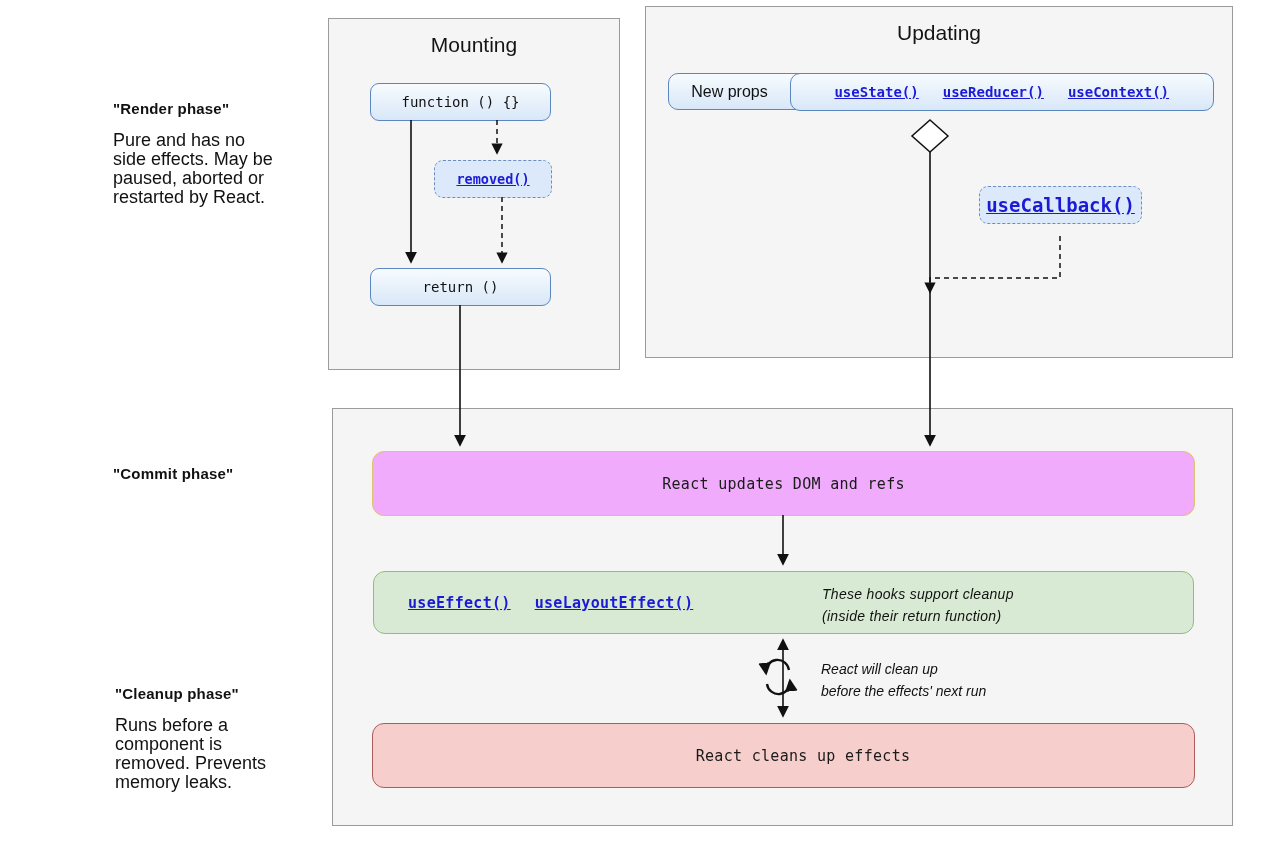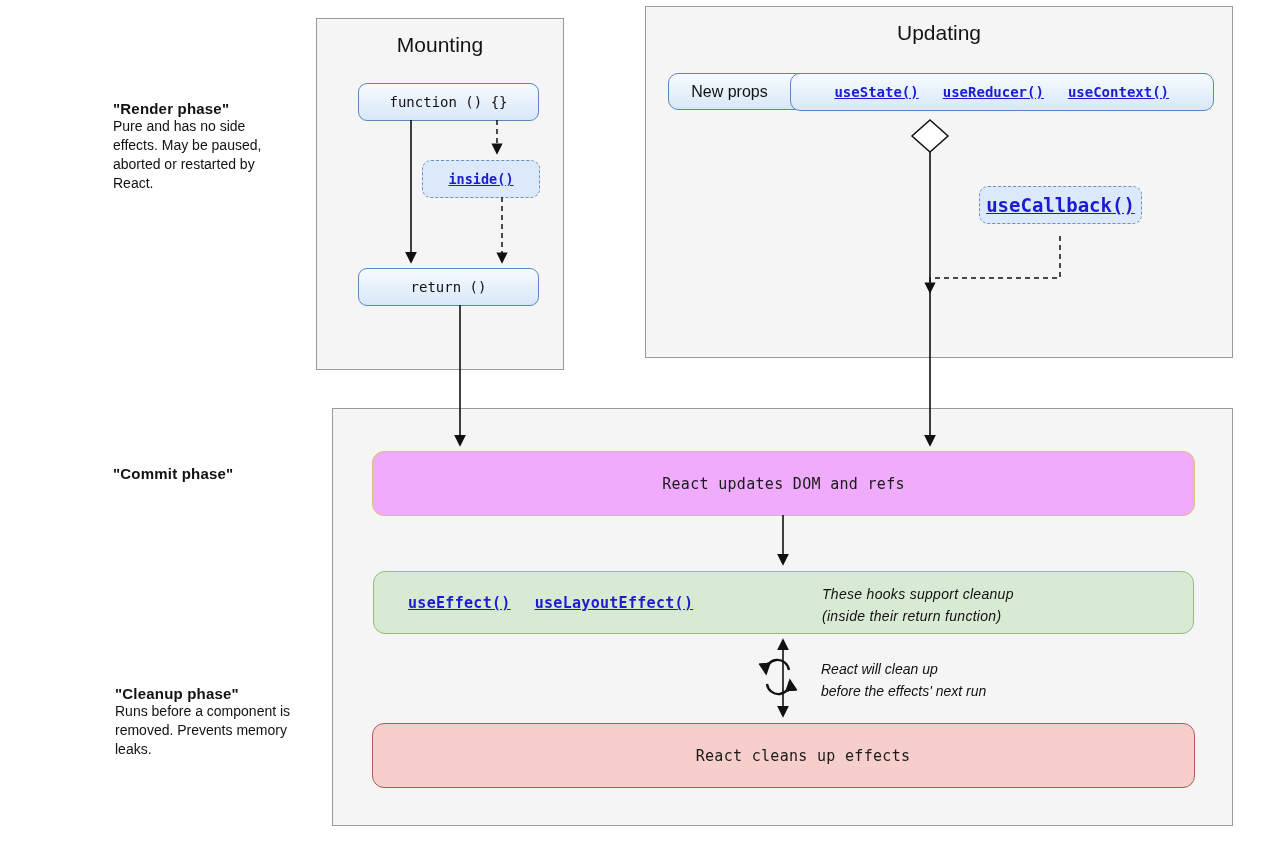--- a/index.html
+++ b/index.html
@@ -2,21 +2,21 @@
 <html><head>
 <meta charset="utf-8">
 <style>
   html,body{margin:0;padding:0;background:#ffffff;}
   #canvas{position:relative;width:1280px;height:845px;background:#ffffff;overflow:hidden;
           font-family:"Liberation Sans",sans-serif;color:#111;}
 
   
   .side-note{position:absolute;}
   .side-note .nt{font-size:15px;font-weight:bold;letter-spacing:.2px;}
-  .side-note .nb{font-size:14px;line-height:19px;}
+  .side-note .nb{font-size:18px;line-height:19px;margin-top:14px;}
 
   
   .panel{position:absolute;background:#f5f5f5;border:1px solid #9b9b9b;box-sizing:border-box;}
   .panel-title{text-align:center;font-size:21px;margin-top:14px;color:#141414;}
 
   
   .bluebox{position:absolute;box-sizing:border-box;border:1.5px solid #5b87c0;border-radius:9px;
            background:linear-gradient(180deg,#f7fbfe 0%,#d8e7f8 100%);
            display:flex;align-items:center;justify-content:center;
            font-family:"DejaVu Sans Mono",monospace;font-size:14px;color:#111;}
@@ -55,25 +55,25 @@
     <div class="nb">Pure and has no side effects. May be paused, aborted or restarted by React.</div>
   </div>
   <div class="side-note" style="left:113px;top:465px;width:178px;">
     <div class="nt">"Commit phase"</div>
   </div>
   <div class="side-note" style="left:115px;top:685px;width:182px;">
     <div class="nt">"Cleanup phase"</div>
     <div class="nb">Runs before a component is removed. Prevents memory leaks.</div>
   </div>
 
-  <div class="panel" style="left:316px;top:18px;width:248px;height:352px;">
+  <div class="panel" style="left:328px;top:18px;width:292px;height:352px;">
     <div class="panel-title">Mounting</div>
     <div class="bluebox" style="left:41px;top:64px;width:181px;height:38px;">function () {}</div>
     <div class="bluebox dashedbox" style="left:105px;top:141px;width:118px;height:38px;font-size:13.5px;">
-      <span class="hooklink">inside()</span>
+      <span class="hooklink">removed()</span>
     </div>
     <div class="bluebox" style="left:41px;top:249px;width:181px;height:38px;">return ()</div>
   </div>
 
   <div class="panel" style="left:645px;top:6px;width:588px;height:352px;">
     <div class="panel-title">Updating</div>
     <div class="pill" style="left:22px;top:66px;width:545px;height:37px;">
       <div class="newprops">New props</div>
       <div class="innerlinks">
         <span class="hooklink">useState()</span>

